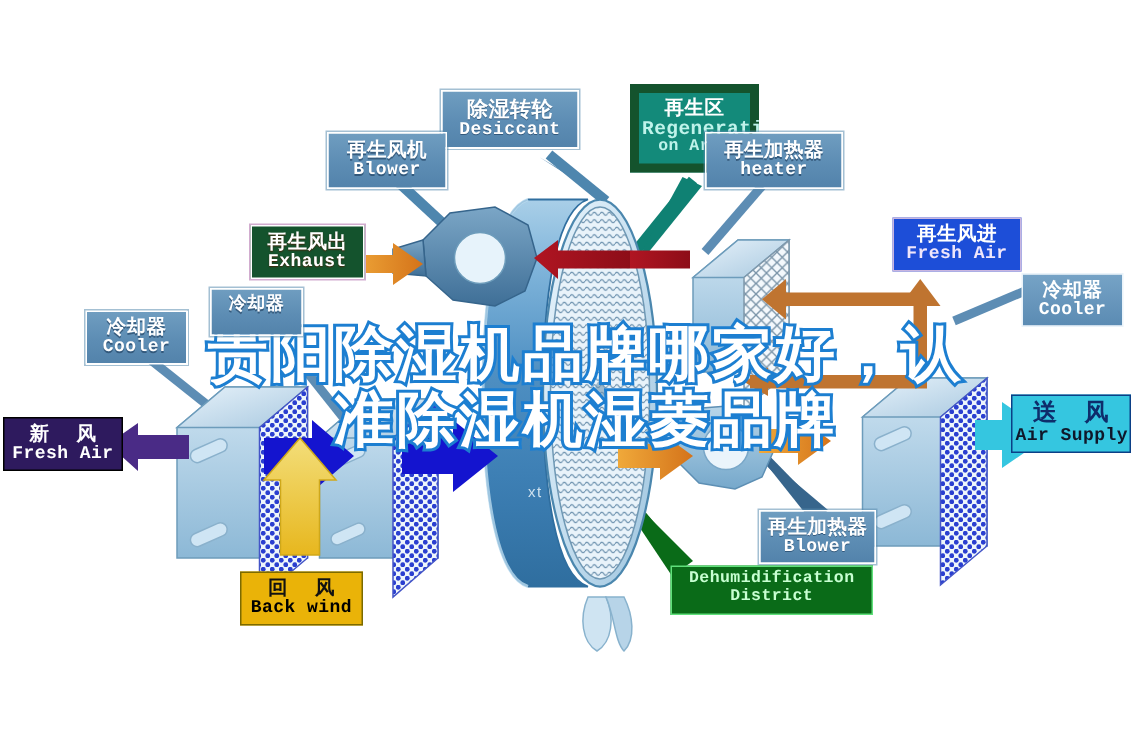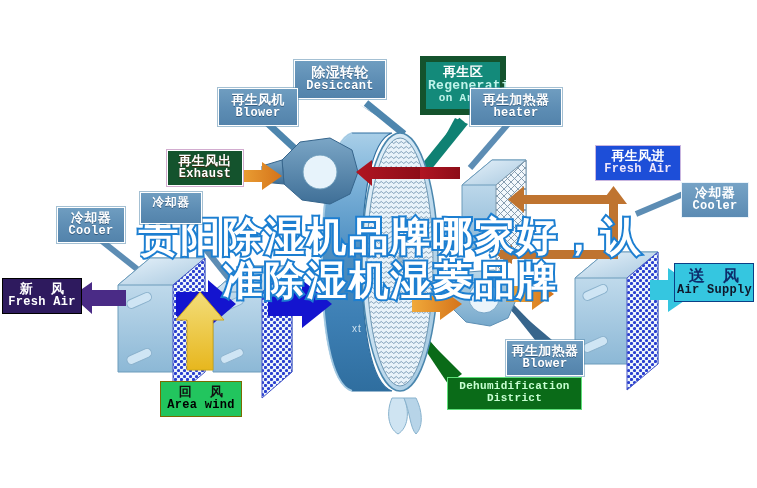--- a/index.html
+++ b/index.html
@@ -40,21 +40,21 @@
   .orange .en{text-shadow:0 1px 1px rgba(80,25,0,.8);}
 
   
   .purple{background:#1d4ed8;border:1px solid #c9b6e0;color:#ffffff;}
   .purple .en{color:#efe6fb;}
 
   
   .navy{background:#2e1a5e;border:1px solid #000;color:#ffffff;}
 
   
-  .yellow{background:#22c55e;border:1px solid #7b6a00;color:#111111;}
+  .yellow{background:#eab308;border:1px solid #7b6a00;color:#111111;}
   .yellow .cn{color:#111;}
   .yellow .en{color:#000;}
 
   
   .cyan{background:#35c6e0;border:1px solid #0b3f86;color:#16306e;}
   .cyan .cn{color:#0e2d6b;}
   .cyan .en{color:#0f172a;}
 
   .sp{display:inline-block;width:18px;}
 
@@ -323,21 +323,21 @@
     <span class="cn" style="font-size:12px;">冷却器</span>
   </div>
 
   <div class="lbl navy" style="left:2px;top:278px;width:80px;padding:3px 2px 4px;">
     <span class="cn" style="font-size:13px;"><span>新</span><span class="sp"></span><span>风</span></span>
     <span class="en" style="font-size:12px;">Fresh Air</span>
   </div>
 
   <div class="lbl yellow" style="left:160px;top:381px;width:82px;padding:3px 2px 4px;">
     <span class="cn" style="font-size:13px;"><span>回</span><span class="sp"></span><span>风</span></span>
-    <span class="en" style="font-size:12px;">Area wind</span>
+    <span class="en" style="font-size:12px;">Back wind</span>
   </div>
 
   <div class="lbl steel" style="left:506px;top:340px;width:78px;padding:3px 2px 4px;">
     <span class="cn" style="font-size:13px;">再生加热器</span>
     <span class="en" style="font-size:12px;">Blower</span>
   </div>
 
   <div class="lbl dgreen" style="left:447px;top:377px;width:135px;padding:3px 2px 4px;">
     <span class="en" style="font-size:11px;">Dehumidification</span>
     <span class="en" style="font-size:11px;">District</span>

